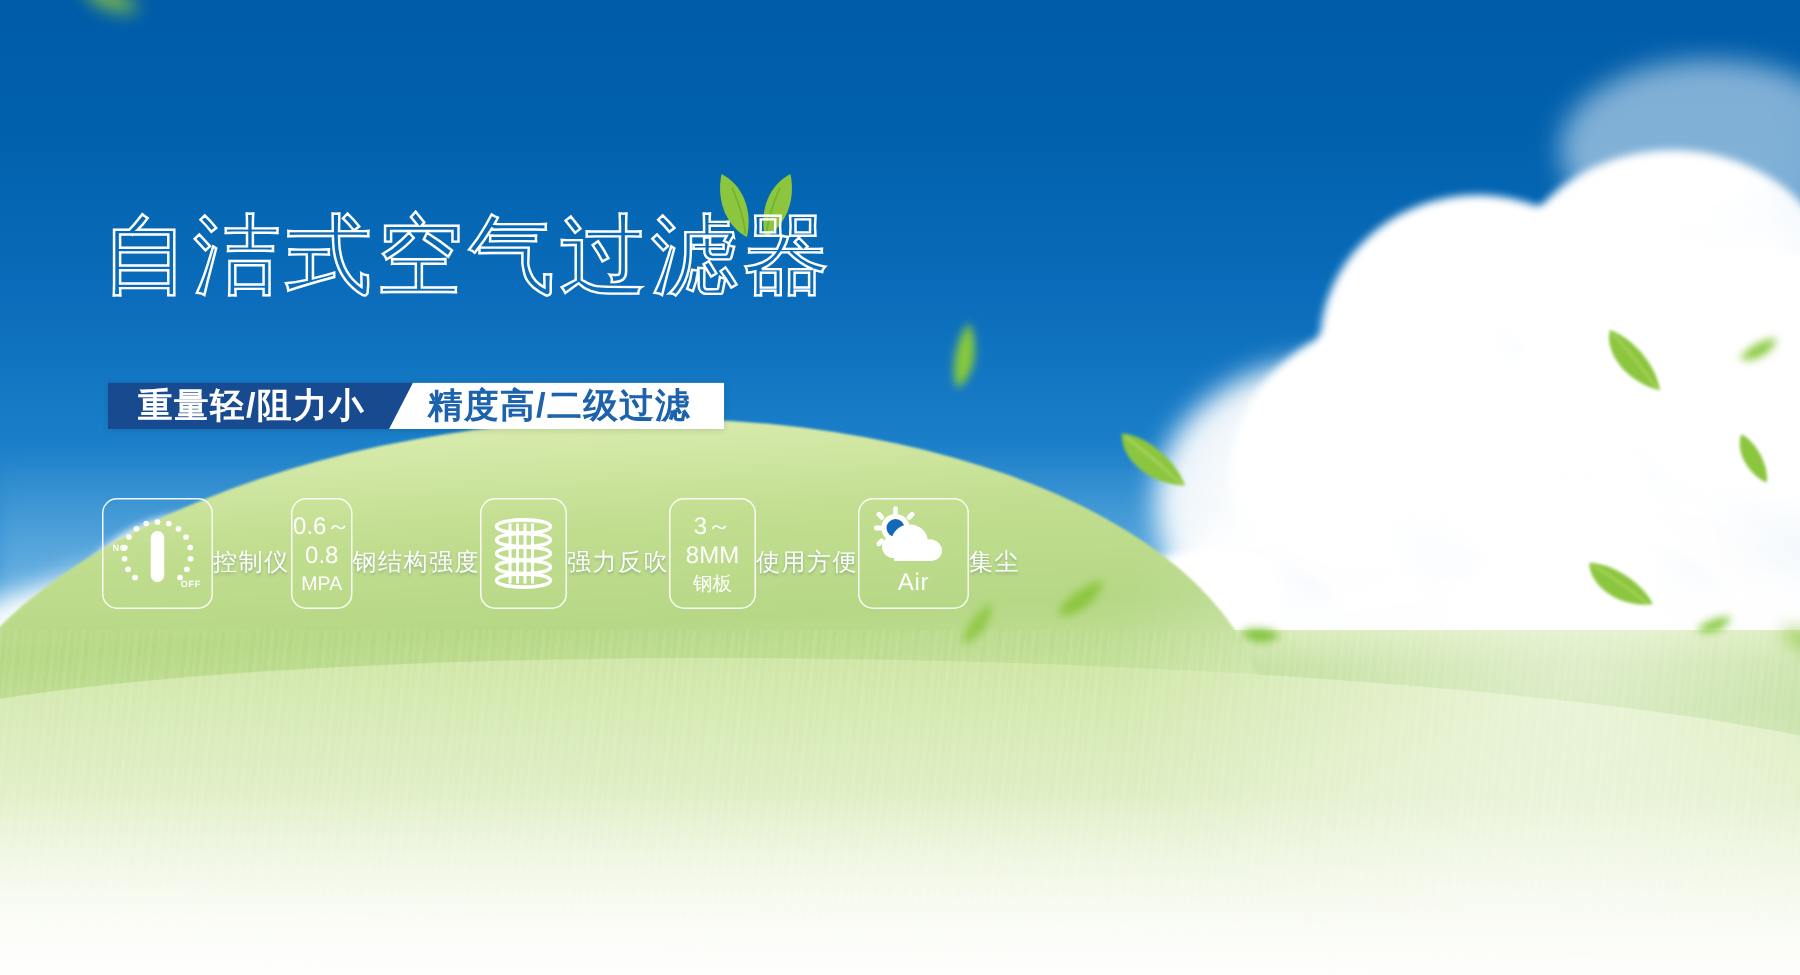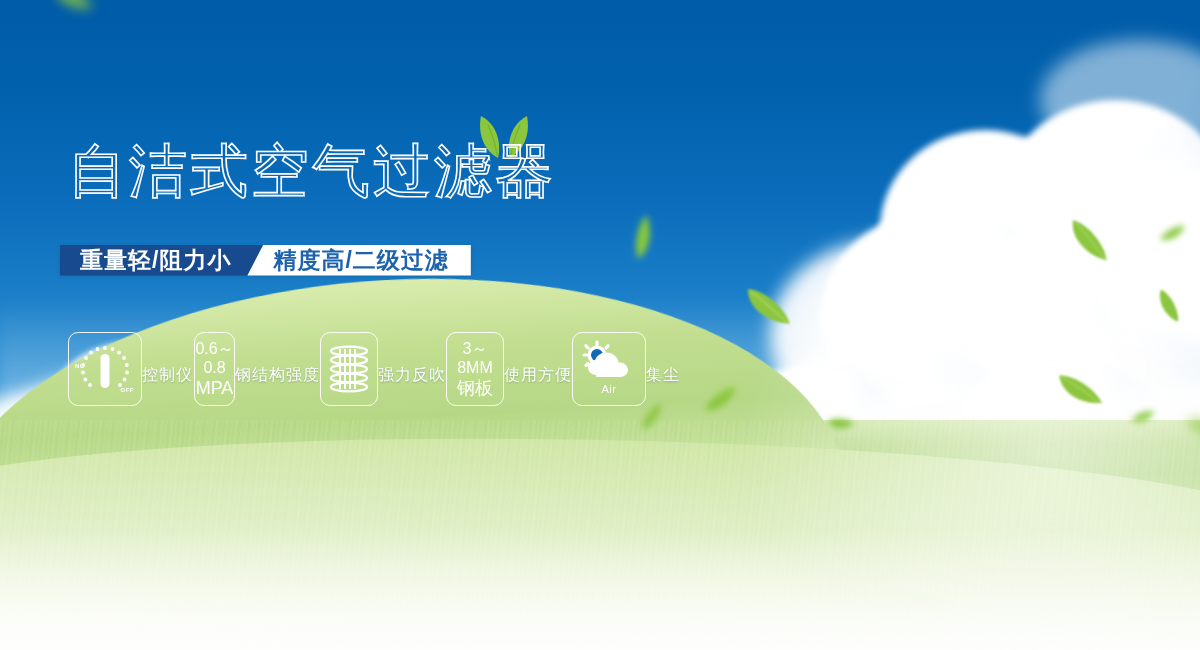--- a/index.html
+++ b/index.html
@@ -106,22 +106,22 @@
     font-family:"Liberation Sans","DejaVu Sans",sans-serif;
     font-weight:400;
     white-space:nowrap;
   }
 
   .sprout{position:absolute;left:468px;top:108px;width:70px;height:52px;}
   .sprout svg{display:block;}
 
   
   .tagbar{
-    position:absolute;left:60px;top:234px;
-    height:52px;display:flex;align-items:center;
+    position:absolute;left:72px;top:234px;
+    height:52px;display:flex;align-items:flex-end;
     filter:drop-shadow(0 1px 2px rgba(0,0,0,.12));
   }
   .tag-left{
     background:#174a8f;
     display:flex;align-items:center;justify-content:center;
     padding:0 18px 0 20px;
     color:#ffffff;font-size:23px;font-weight:700;letter-spacing:1px;
     clip-path:polygon(0 0,100% 0,calc(100% - 16px) 100%,0 100%);
     padding-right:32px;
   }
@@ -149,21 +149,21 @@
     border-radius:10px;
     display:flex;align-items:center;justify-content:center;
     flex-direction:column;
     box-sizing:border-box;
     position:relative;
   }
   .fbox .val{
     color:#fff;font-size:16px;line-height:1.22;text-align:center;
     letter-spacing:0;font-weight:400;
   }
-  .fbox .val .l2{display:block;font-size:18px;}
+  .fbox .val .l2{display:block;font-size:13px;}
   .flabel{
     margin-top:12px;
     color:#ffffff;font-size:16px;letter-spacing:1px;
     text-shadow:0 1px 2px rgba(0,40,90,.25);
     white-space:nowrap;
   }
 
   
   .gauge{position:relative;width:58px;height:56px;}
   .gauge .gtxt{
@@ -390,20 +390,20 @@
               <rect x="4.5" y="14.4" width="6" height="3.2" rx="1.6"></rect>
               <rect x="27.5" y="14.4" width="6" height="3.2" rx="1.6"></rect>
               <rect x="7.3" y="4.8" width="3.2" height="6" rx="1.6" transform="rotate(-45 8.9 7.8)"></rect>
               <rect x="27.5" y="22.5" width="3.2" height="6" rx="1.6" transform="rotate(-45 29.1 25.5)"></rect>
               <rect x="27.5" y="4.8" width="3.2" height="6" rx="1.6" transform="rotate(45 29.1 7.8)"></rect>
               <rect x="7.3" y="22.5" width="3.2" height="6" rx="1.6" transform="rotate(45 8.9 25.5)"></rect>
             </g>
             <circle cx="19" cy="16" r="6" fill="#1368b8"></circle>
             <path d="M18 36c-4.4 0-8-3.3-8-7.4 0-3.8 3-6.9 7-7.3 1.6-4.5 6.1-7.7 11.4-7.7 6.3 0 11.5 4.4 12.1 10 .4-.1.9-.1 1.3-.1 4.5 0 8.2 3.4 8.2 7.6S46.3 38 41.8 38H18z" fill="#ffffff"></path>
           </svg>
-          <div style="color:#fff;font-size:11px;margin-top:-4px;letter-spacing:.5px;">Air</div>
+          <div style="color:#fff;font-size:16px;margin-top:-4px;letter-spacing:.5px;">Air</div>
         </div>
         <div class="flabel">集尘</div>
       </div>
 
     </div>
   </div>
 </div>
 
 </body></html>

